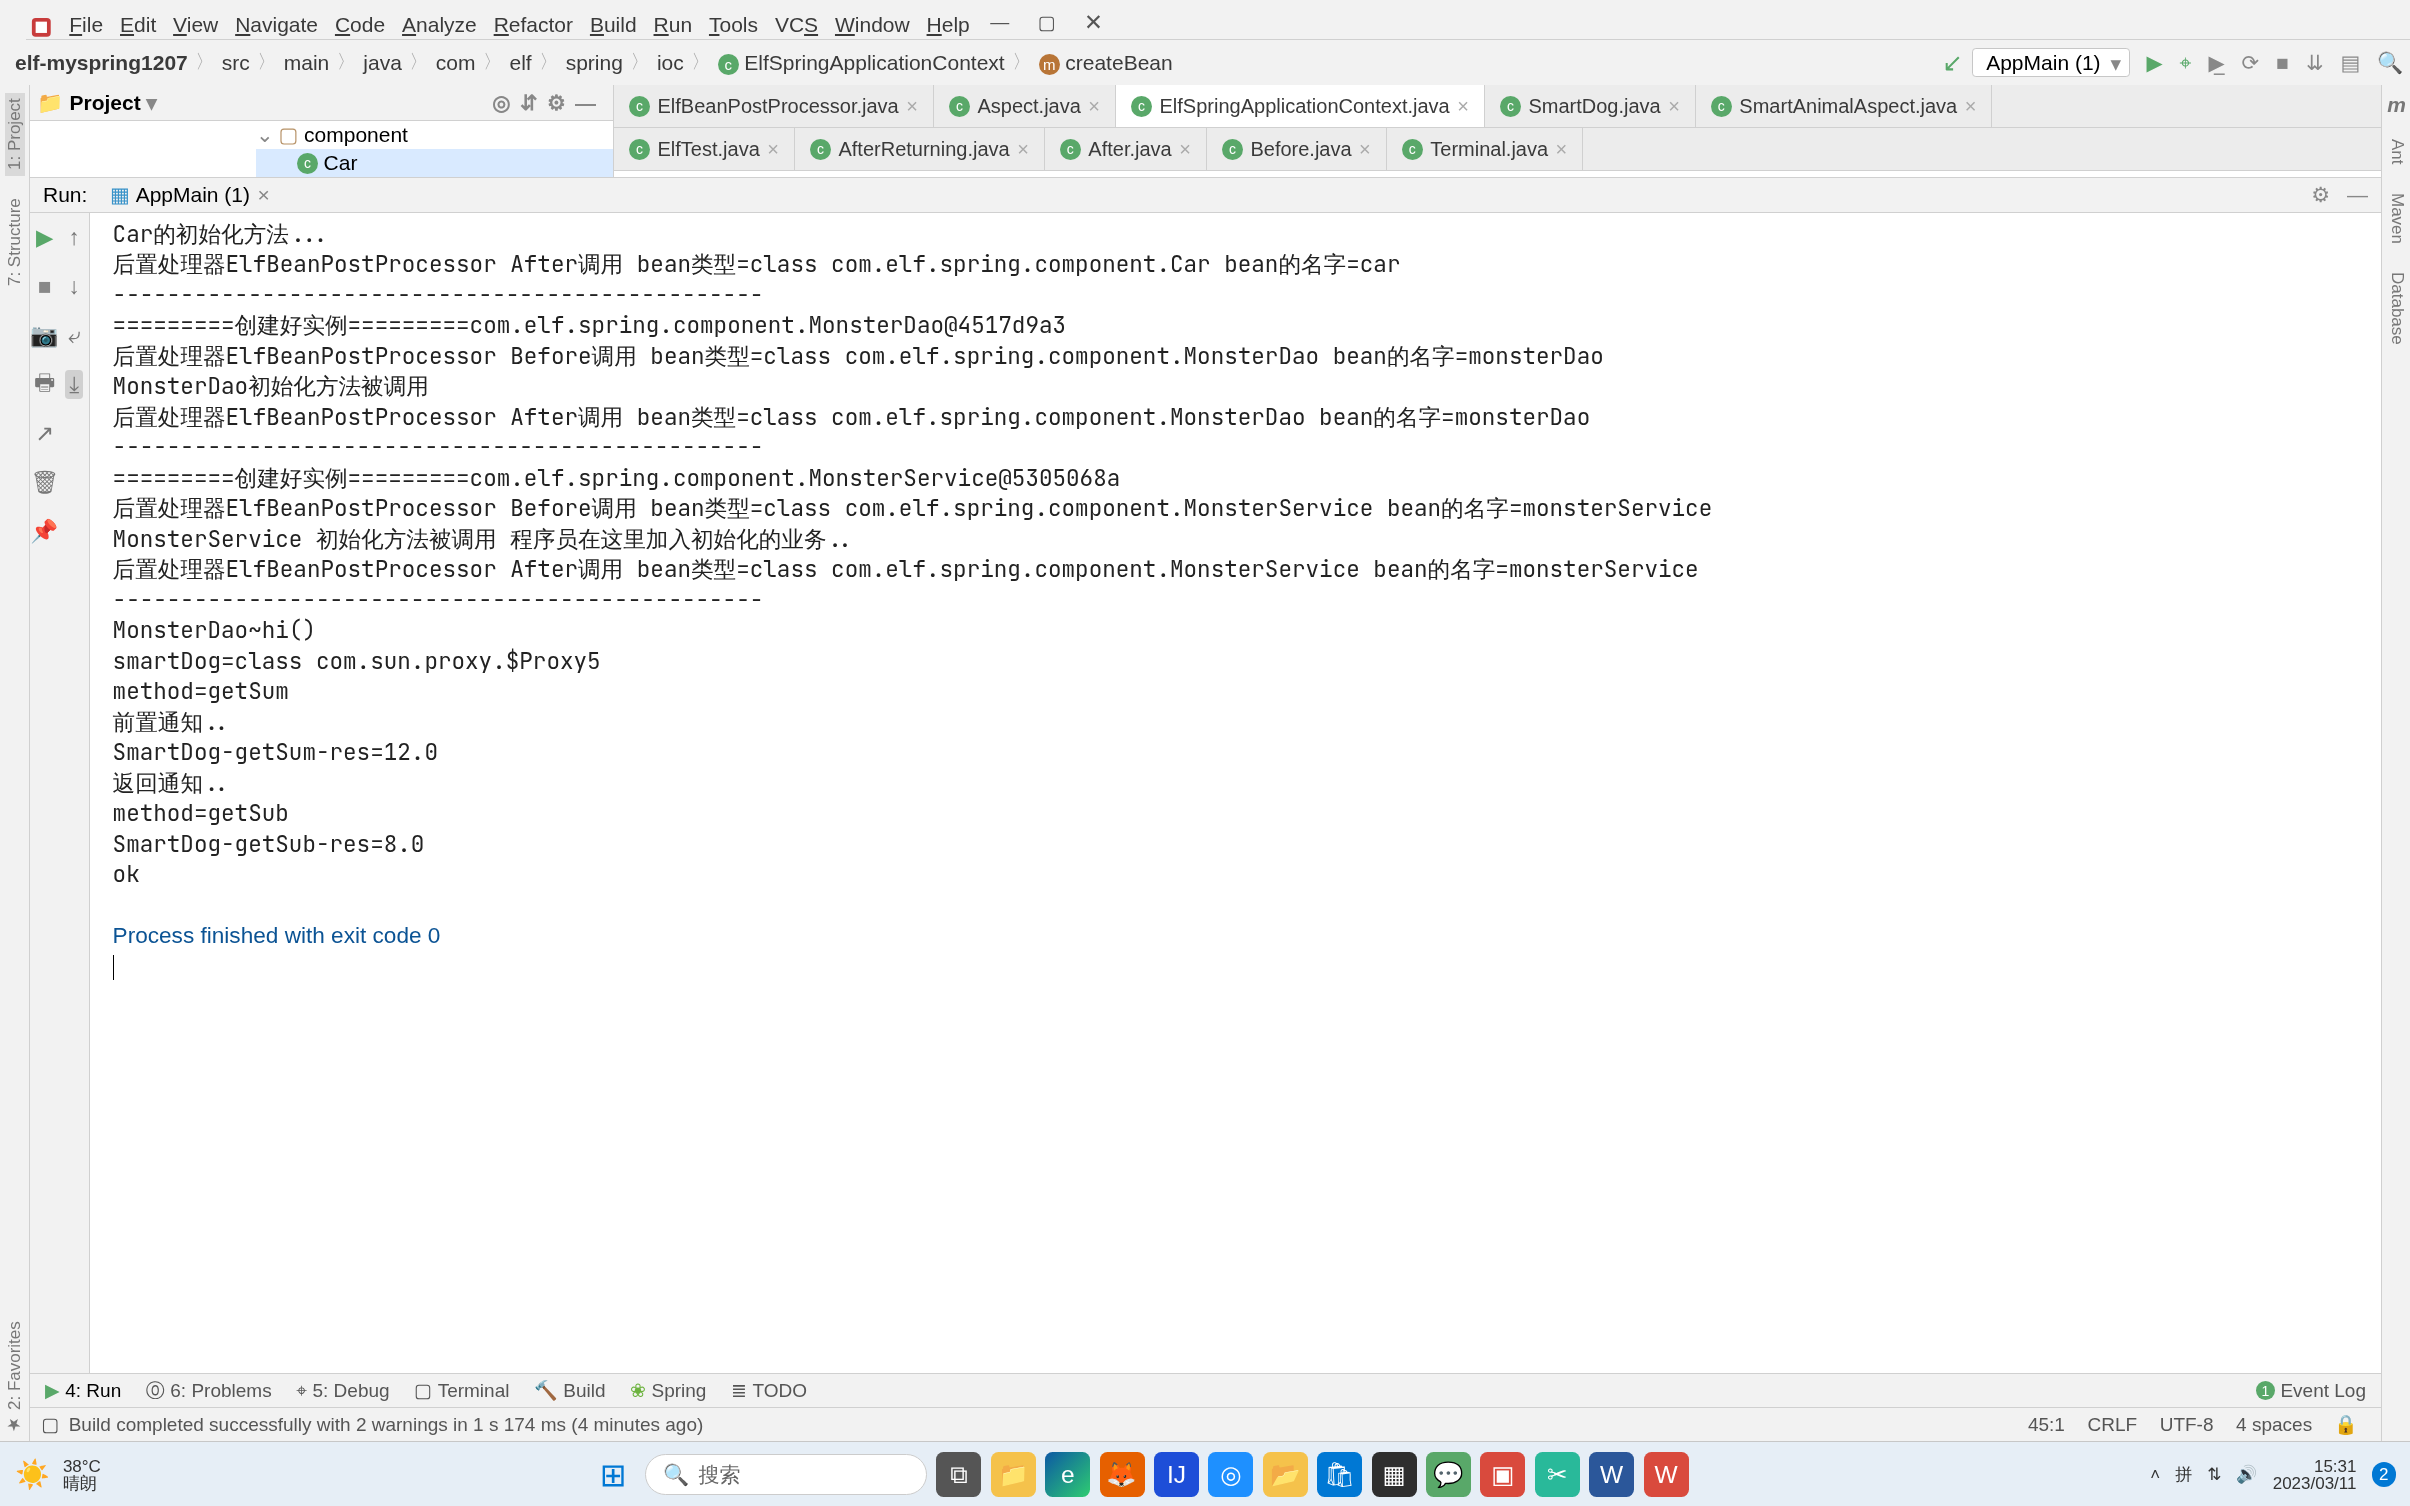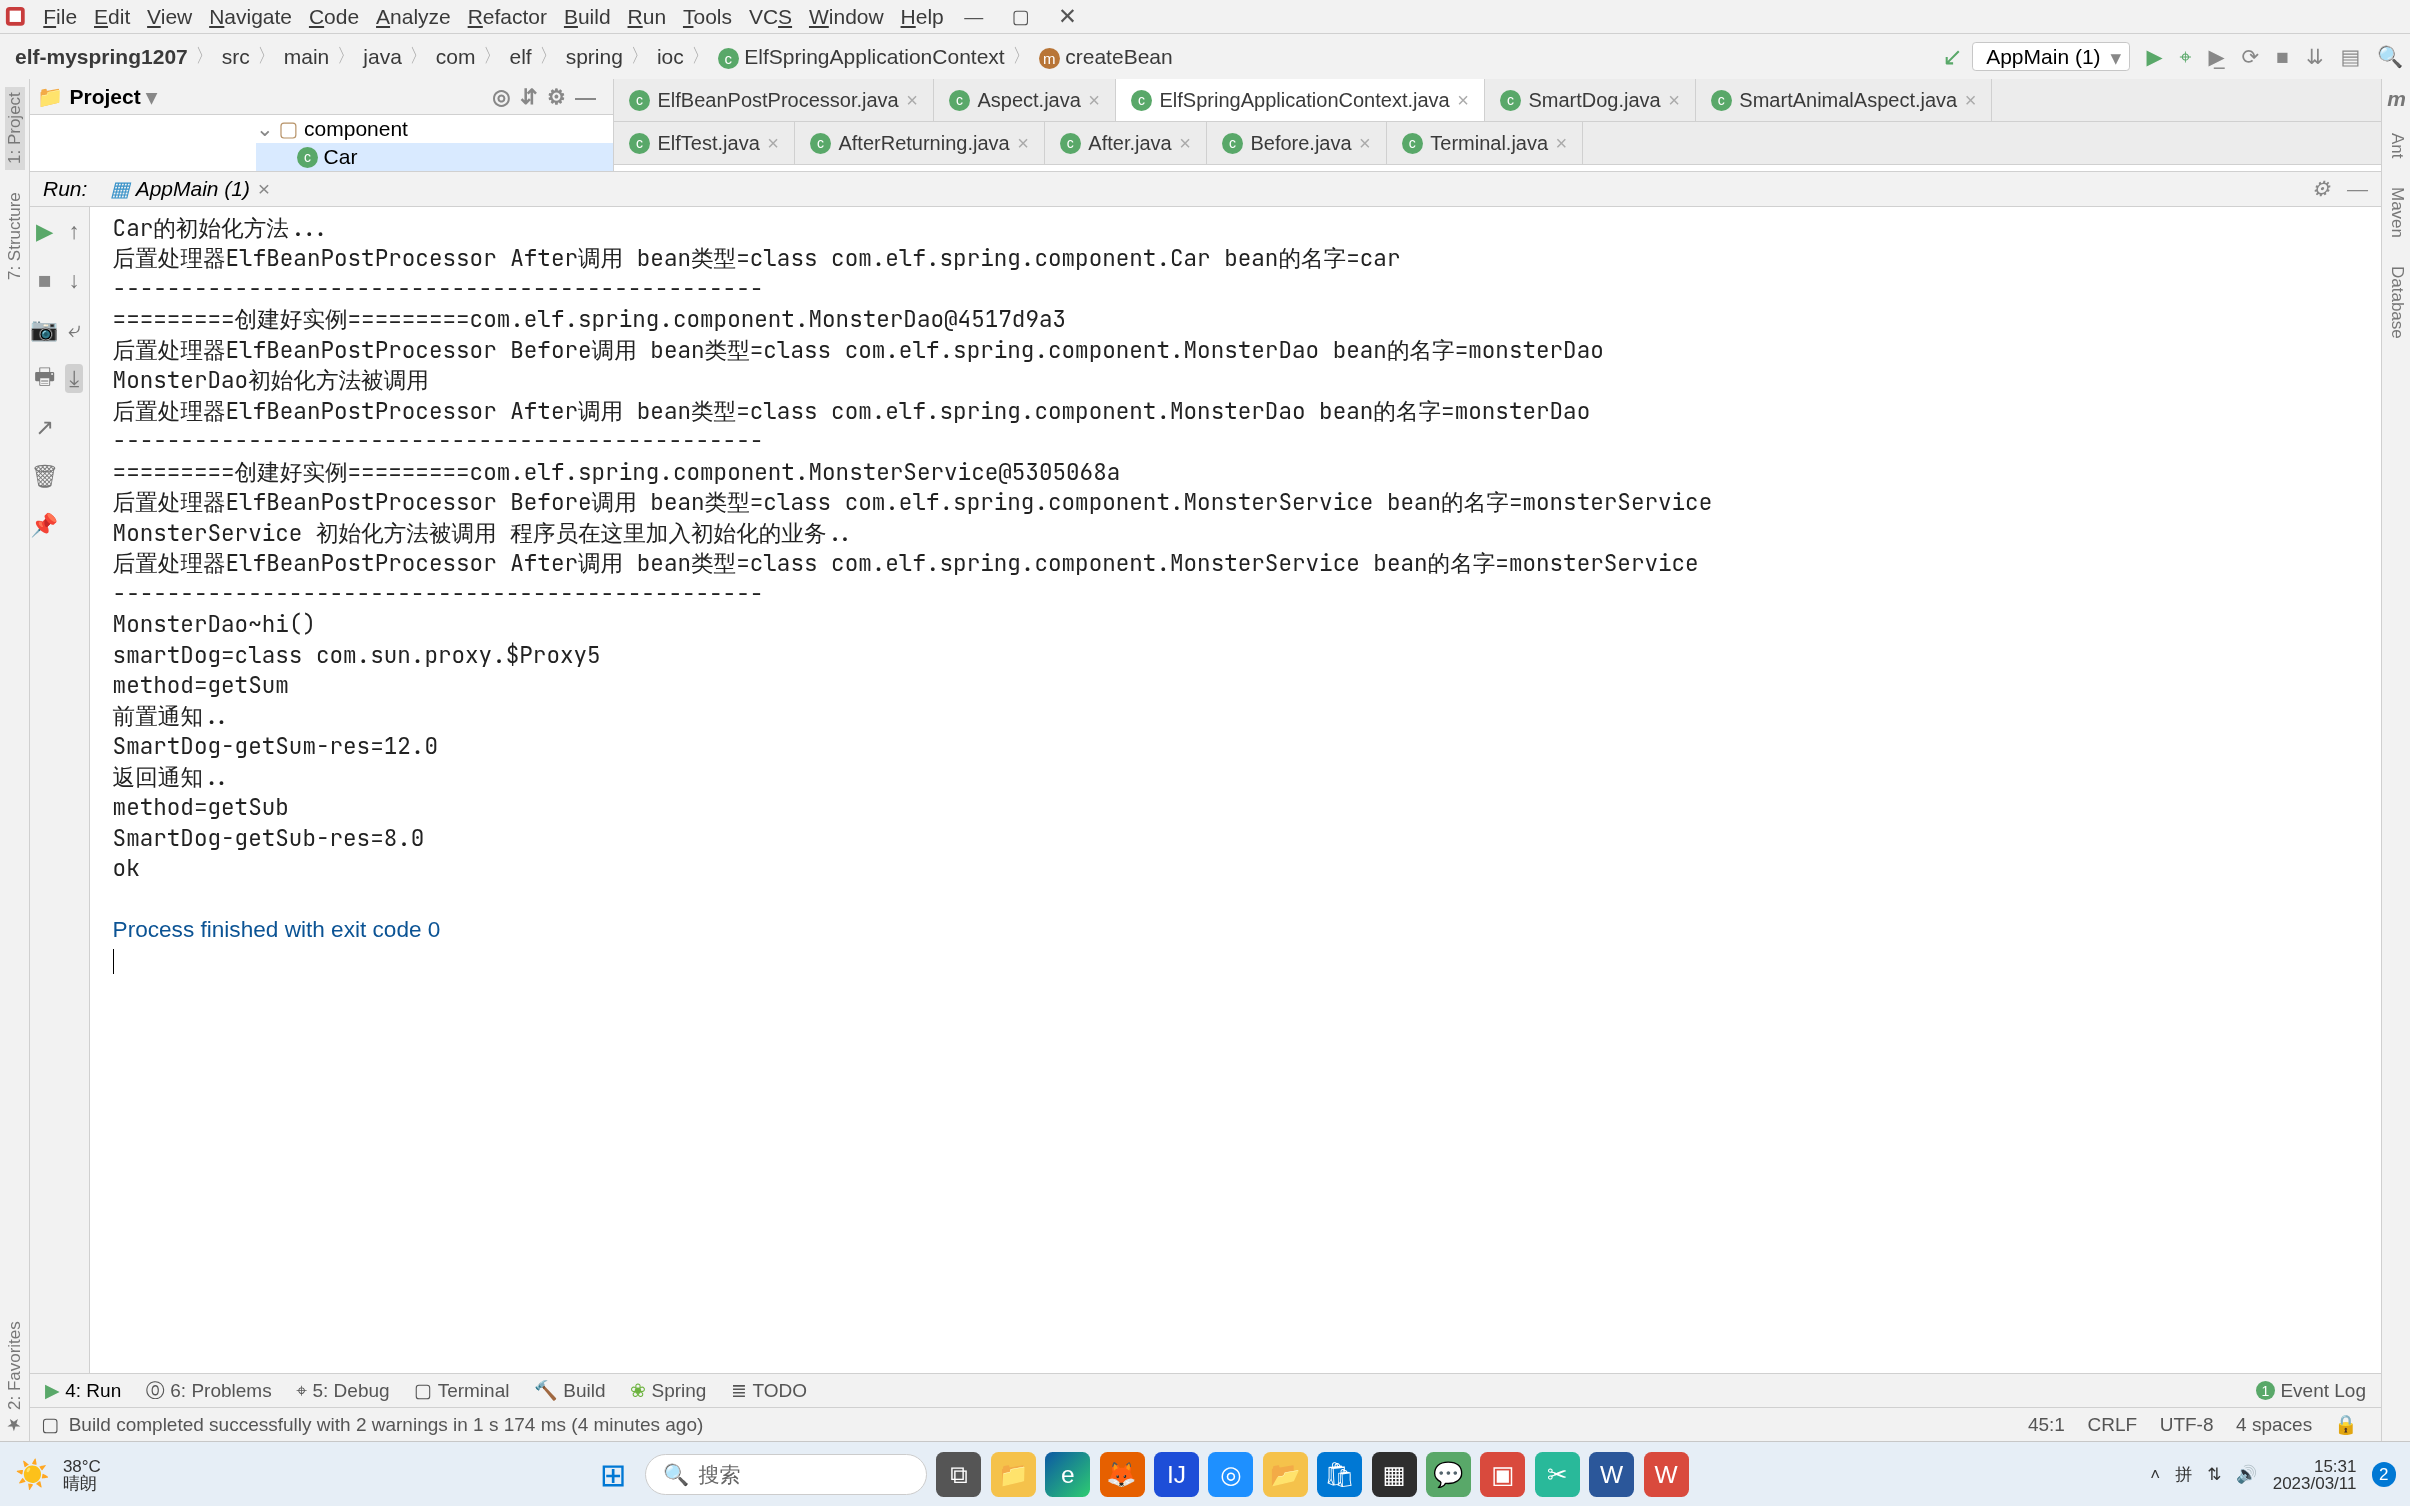--- a/index.html
+++ b/index.html
@@ -1,18 +1,18 @@
 <!DOCTYPE html>
 <html style="font-size:15px"><head>
 <meta charset="utf-8">
 <style>
   * { margin: 0; padding: 0; box-sizing: border-box; font-family: "Segoe UI", Arial, sans-serif; }
   body { width: 2411px; height: 1507px; overflow: hidden; background: #f2f2f2; position: relative; display: flex; flex-direction: column; font-size: 21px; }
   
-  .title-bar { height: 34px; background: #f2f2f2; display: flex; align-items: center; padding: 0 3.8px; color: #3a3a3a; border-bottom: 0.9px solid #d0d0d0; }
+  .title-bar { height: 40px; background: #f2f2f2; display: flex; align-items: flex-end; padding: 0 3.8px; color: #3a3a3a; border-bottom: 0.9px solid #d0d0d0; margin-left: 26px; }
   .title-bar .app-icon { width: 22.6px; height: 22.6px; margin-right: 9.4px; }
   .menu-bar { display: flex; gap: 1.9px; }
   .menu-item { padding: 1.9px 7.5px; font-size: 21px; }
   .title-text { flex: 1; text-align: center; font-size: 21px; color: #8a8a8a; }
   .win-controls { display: flex; gap: 1.9px; }
   .win-controls span { width: 45px; height: 34px; display: flex; align-items: center; justify-content: center; font-size: 19px; color: #555; }
   .win-controls span:last-child { font-size: 22.6px; }
   .underline-first::first-letter { text-decoration: underline; }
   
   .nav-bar { height: 45px; background: #f2f2f2; display: flex; align-items: center; padding: 0 7.5px; }
@@ -48,21 +48,21 @@
   .tree-row .folder-icon { color: #b8946a; }
   .tree-row.sel { background: #d9eaff; }
   .tree-row .c-icon { display: inline-flex; align-items: center; justify-content: center; width: 21px; height: 21px; border-radius: 50%; background: #59a869; color: #fff; font-size: 14px; }
   .editor-area { flex: 1; background: #fff; display: flex; flex-direction: column; }
   .editor-tab-row { display: flex; min-height: 43px; border-bottom: 0.9px solid #d0d0d0; background: #ececec; }
   .ed-tab { display: flex; align-items: center; padding: 0 15px; gap: 7.5px; border-right: 0.9px solid #d0d0d0; color: #3a3a3a; font-size: 20px; }
   .ed-tab.active { background: #fff; }
   .ed-tab .c-icon { display: inline-flex; align-items: center; justify-content: center; width: 21px; height: 21px; border-radius: 50%; background: #59a869; color: #fff; font-size: 14px; }
   .ed-tab .close { color: #aaa; }
   
-  .run-header { display: flex; align-items: center; height: 36px; border-top: 0.9px solid #d0d0d0; border-bottom: 0.9px solid #d0d0d0; padding: 0 13px; font-size: 21px; background: #f2f2f2; font-style: italic; }
+  .run-header { display: flex; align-items: center; height: 36px; border-top: 0.9px solid #d0d0d0; border-bottom: 0.9px solid #d0d0d0; padding: 0 13px; font-size: 21px; background: #f2f2f2; }
   .run-header .gap { flex: 1; }
   .run-body { flex: 1; display: flex; overflow: hidden; background: #fff; }
   .run-toolbar { width: 60px; background: #f2f2f2; border-right: 0.9px solid #d0d0d0; display: grid; grid-template-columns: 1fr 1fr; grid-auto-rows: 49px; align-items: center; justify-items: center; color: #777; font-size: 22.6px; }
   .console { flex: 1; padding: 5.6px 22.6px; font-family: "JetBrains Mono", Consolas, monospace; font-size: 22.6px; line-height: 1.35; color: #222; white-space: pre; overflow: hidden; }
   .console .blue { color: #0b5394; }
   .console .cursor { border-left: 1.9px solid #000; }
   
   .bottom-tabs { height: 34px; background: #f2f2f2; border-top: 0.9px solid #d0d0d0; display: flex; align-items: center; gap: 24.5px; padding: 0 15px; font-size: 19px; color: #555; }
   .bottom-tabs .tab { display: flex; align-items: center; gap: 5.6px; }
   .bottom-tabs .tab.active { color: #000; }

